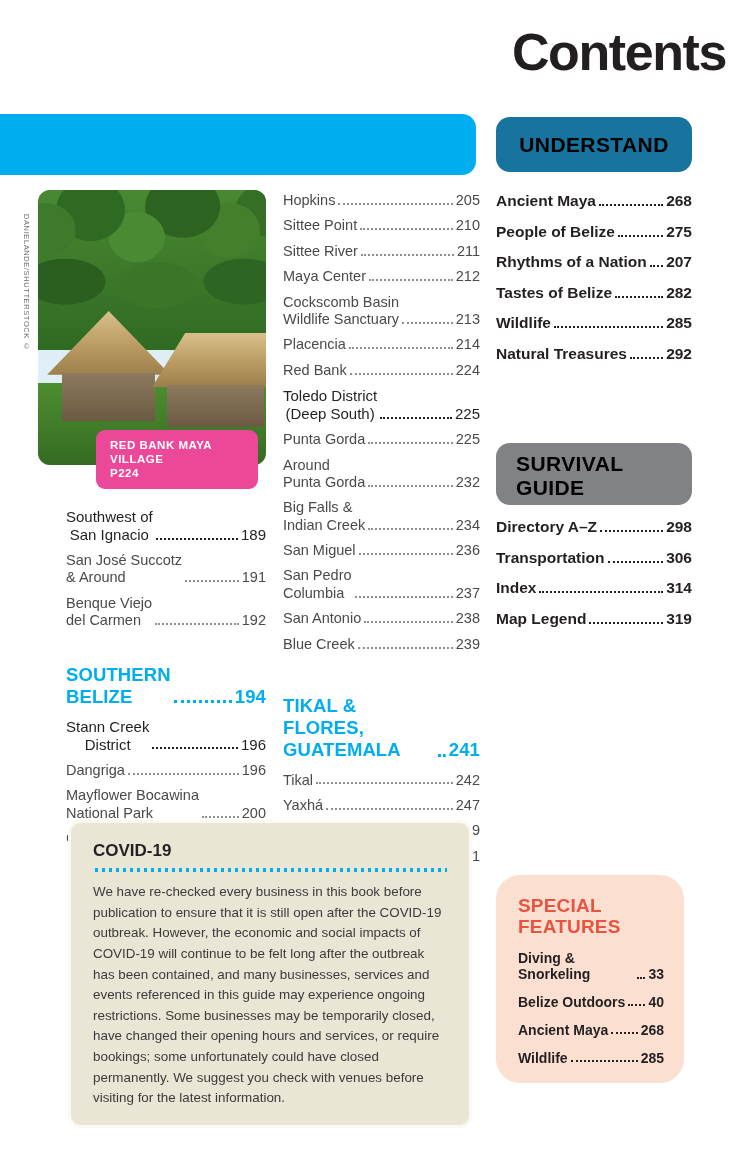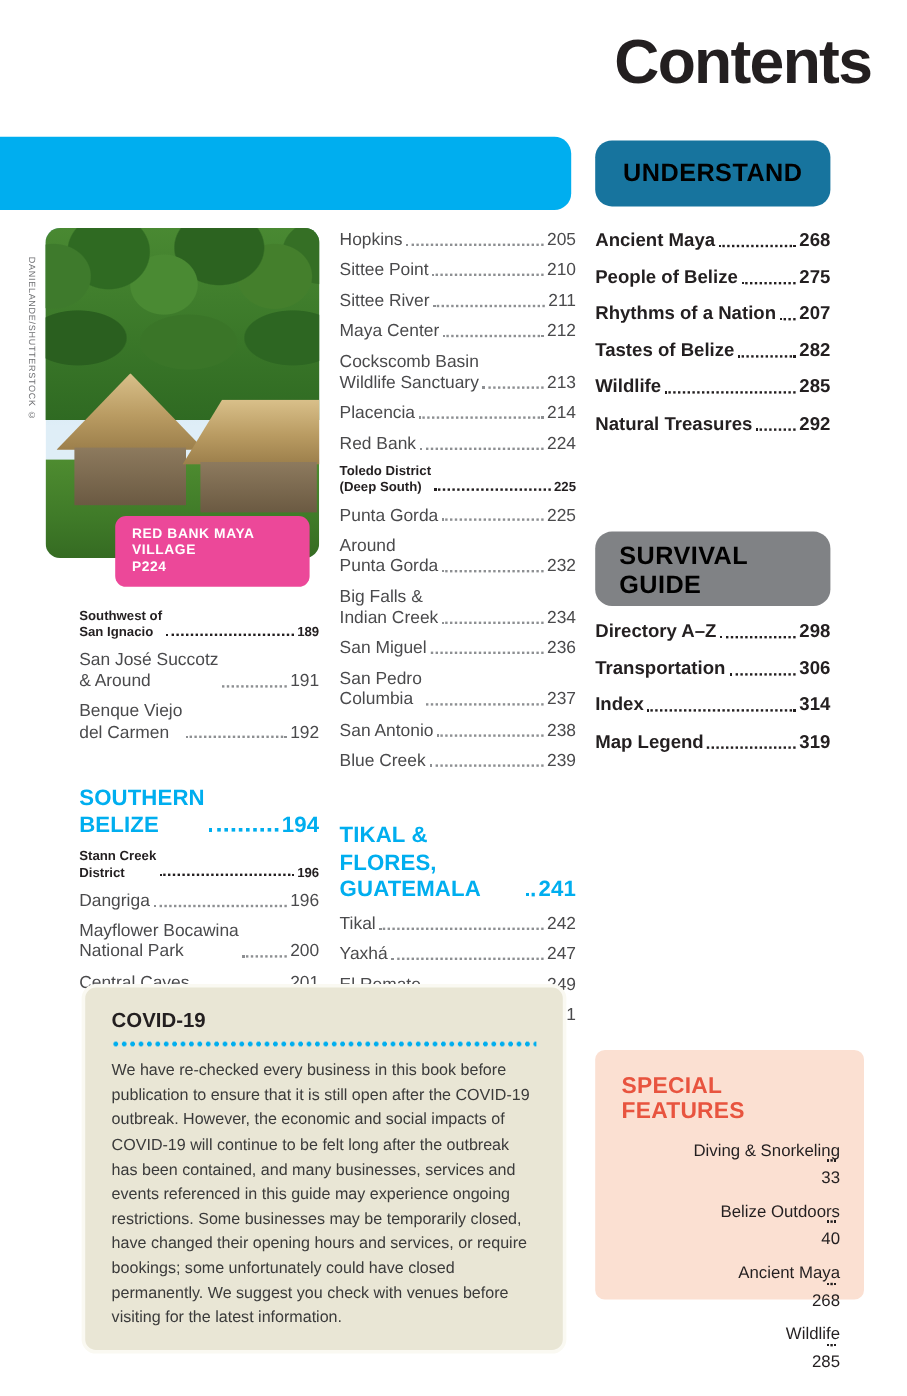--- a/index.html
+++ b/index.html
@@ -133,21 +133,21 @@
     border-bottom: 2.2px dotted #231f20;
     margin: 0 3px 4.5px 3px;
     min-width: 8px;
     height: 0;
   }
   .toc-page { white-space: nowrap; }
 
   .toc-row.sub { color: #4a4a4c; }
   .toc-row.sub .toc-dots { border-bottom-color: #8d8f92; }
 
-  .toc-row.bold { font-weight: bold; font-size: 11px; }
+  .toc-row.bold { font-weight: normal; font-size: 15px; text-align: center; }
   .toc-row.bold .toc-dots { border-bottom-width: 2.6px; }
 
   .toc-row.section {
     color: #00aeef;
     font-weight: bold;
     font-size: 18.5px;
     letter-spacing: 0.1px;
     margin-bottom: 10px;
   }
   .toc-row.section .toc-dots { border-bottom-color: #00aeef; border-bottom-width: 3px; margin-bottom: 5px; }
@@ -183,34 +183,34 @@
   .covid-text {
     font-size: 13.4px;
     line-height: 1.54;
     color: #3b3b3b;
   }
 
   
   .special-box {
     position: absolute;
     left: 496px; top: 875px;
-    width: 224px; height: 208px;
+    width: 188px; height: 208px;
     background: #fbe0d2;
-    border-radius: 8px;
+    border-radius: 24px;
     padding: 20px 20px 0 22px;
   }
   .special-title {
     color: #e8543f;
     font-weight: bold;
     font-size: 19px;
     line-height: 1.12;
     letter-spacing: 0.2px;
     margin-bottom: 12px;
   }
-  .special-box .toc-row { font-weight: normal; font-size: 14px; margin-bottom: 11px; flex-direction: column; }
+  .special-box .toc-row { font-weight: bold; font-size: 14px; margin-bottom: 11px; }
   .special-box .toc-dots { border-bottom-width: 2.4px; }
 </style>
 </head>
 <body>
 
 <h1 class="page-title">Contents</h1>
 
 <div class="bleed-bar"></div>
 
 <div class="photo-wrap">

